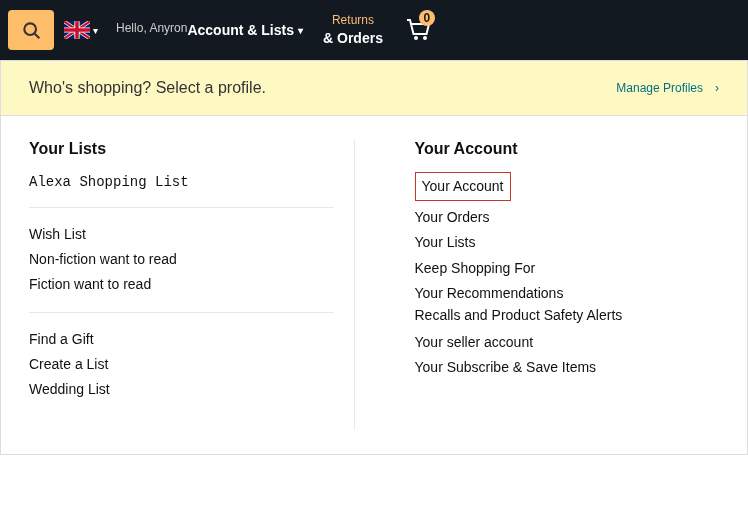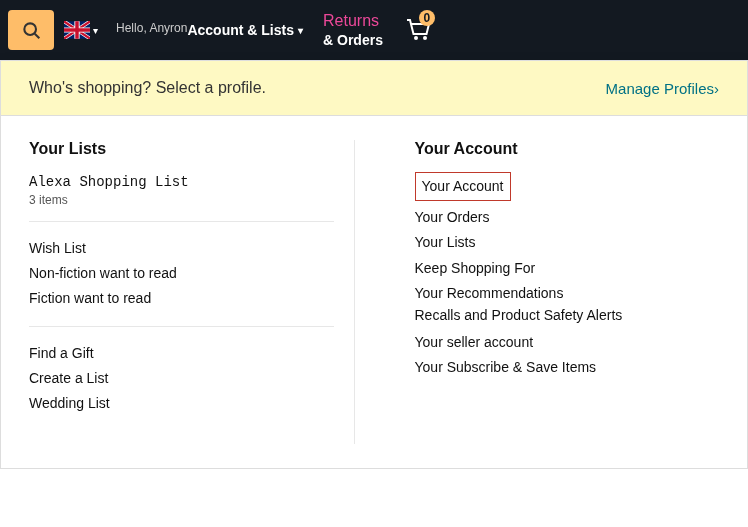--- a/index.html
+++ b/index.html
@@ -72,22 +72,23 @@
     .returns-section {
       display: flex;
       flex-direction: column;
       color: #fff;
       cursor: pointer;
       padding: 4px 8px;
       line-height: 1.3;
     }
 
     .returns-section .returns-line1 {
-      font-size: 16px;
-      color: #ec4899;
+      font-size: 12px;
+      color: #fdba74;
+      text-align: center;
     }
 
     .returns-section .returns-line2 {
       font-size: 14px;
       font-weight: bold;
       color: #fff;
     }
 
     .cart-section {
       display: flex;
@@ -132,25 +133,25 @@
       border-bottom: 1px solid #ddd;
     }
 
     .profile-banner-text {
       font-size: 16px;
       color: #333;
     }
 
     .manage-profiles-link {
       color: #007185;
-      font-size: 15px;
-      cursor: pointer;
-      display: flex;
-      align-items: center;
-      gap: 0;
+      font-size: 12px;
+      cursor: pointer;
+      display: flex;
+      align-items: center;
+      gap: 12px;
       text-decoration: none;
     }
 
     
     .menu-columns {
       display: flex;
       padding: 24px 28px;
       gap: 12px;
     }
 
@@ -279,21 +280,20 @@
   </div>
 
   <div class="menu-columns">
 
     <div class="menu-col menu-col-left">
       <div class="col-heading">Your Lists</div>
 
       <div class="list-group">
         <div>
           <div class="list-item-main">Alexa Shopping List</div>
-          <div class="list-item-sub">3 items</div>
         </div>
       </div>
 
       <div class="list-group">
         <div class="menu-item">Wish List</div>
         <div class="menu-item">Non-fiction want to read</div>
         <div class="menu-item">Fiction want to read</div>
       </div>
 
       <div class="list-group">

